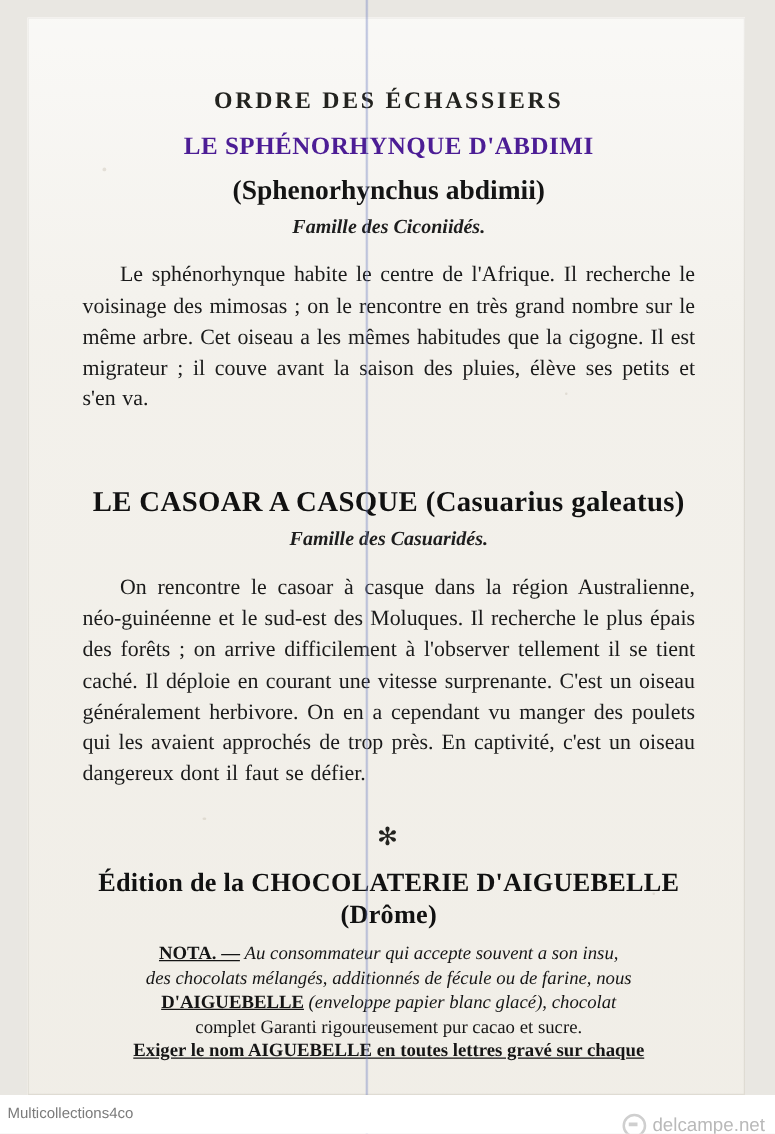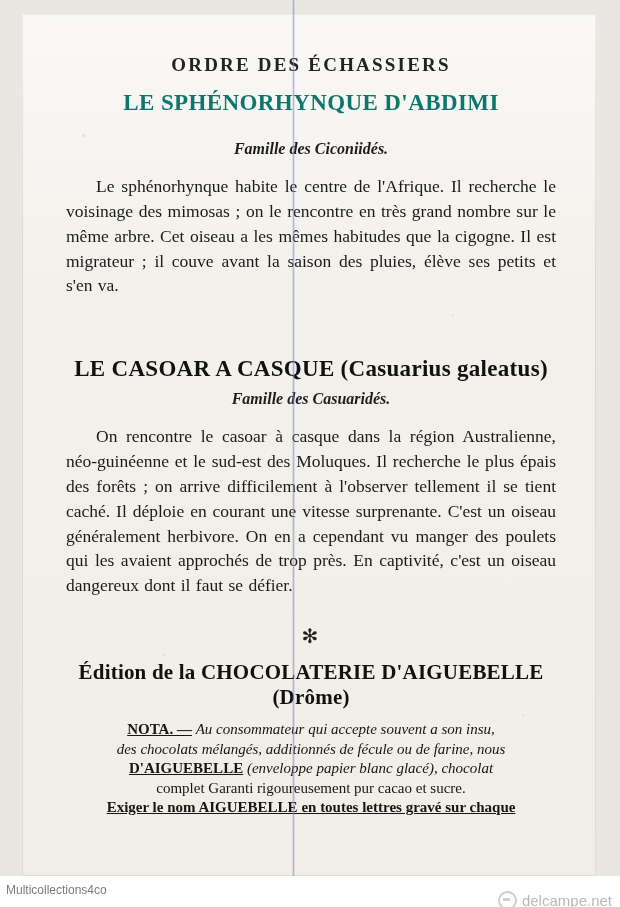--- a/index.html
+++ b/index.html
@@ -34,41 +34,41 @@
   .card::after {
     content: "";
     position: absolute;
     left: 0; top: 0; right: 0; bottom: 0;
     background: linear-gradient(180deg, rgba(255,255,255,0.55), rgba(243,240,232,0.15) 30%, rgba(236,232,222,0.35));
     pointer-events: none;
   }
   .content {
     position: absolute;
     left: 44px;
-    top: 40px;
+    top: 56px;
     width: 490px;
     z-index: 3;
     color: #1b1b1b;
   }
   .ordre {
     text-align: center;
     font-size: 19px;
     letter-spacing: 2.2px;
     font-weight: bold;
     color: #23231f;
     margin-bottom: 14px;
     font-family: "Liberation Serif", serif;
   }
   .title-main {
     text-align: center;
-    font-size: 23px;
+    font-size: 20px;
     font-weight: bold;
     letter-spacing: 0.4px;
-    color: #0f766e;
-    margin-bottom: 24px;
+    color: #4c1d95;
+    margin-bottom: 10px;
   }
   .title-latin {
     text-align: center;
     font-size: 22px;
     font-weight: bold;
     color: #141414;
     margin-bottom: 8px;
   }
   .famille {
     text-align: center;
@@ -192,20 +192,21 @@
     <div class="speck" style="left:60px; top:120px; width:3px; height:3px;"></div>
     <div class="speck" style="left:430px; top:300px; width:2px; height:2px;"></div>
     <div class="speck" style="left:140px; top:640px; width:3px; height:2px;"></div>
     <div class="speck" style="left:500px; top:700px; width:2px; height:2px;"></div>
 
     <div class="content">
 
       <div class="ordre">ORDRE DES ÉCHASSIERS</div>
 
       <div class="title-main">LE SPHÉNORHYNQUE D'ABDIMI</div>
+      <div class="title-latin">(Sphenorhynchus abdimii)</div>
       <div class="famille">Famille des Ciconiidés.</div>
       <p class="para">Le sphénorhynque habite le centre de l'Afrique. Il recherche le voisinage des mimosas ; on le rencontre en très grand nombre sur le même arbre. Cet oiseau a les mêmes habitudes que la cigogne. Il est migrateur ; il couve avant la saison des pluies, élève ses petits et s'en va.</p>
 
       <div class="gap-big"></div>
 
       <div class="title-second">LE CASOAR A CASQUE (Casuarius galeatus)</div>
       <div class="famille">Famille des Casuaridés.</div>
       <p class="para">On rencontre le casoar à casque dans la région Australienne, néo-guinéenne et le sud-est des Moluques. Il recherche le plus épais des forêts ; on arrive difficilement à l'observer tellement il se tient caché. Il déploie en courant une vitesse surprenante. C'est un oiseau généralement herbivore. On en a cependant vu manger des poulets qui les avaient approchés de trop près. En captivité, c'est un oiseau dangereux dont il faut se défier.</p>
 
       <div class="star">✻</div>

